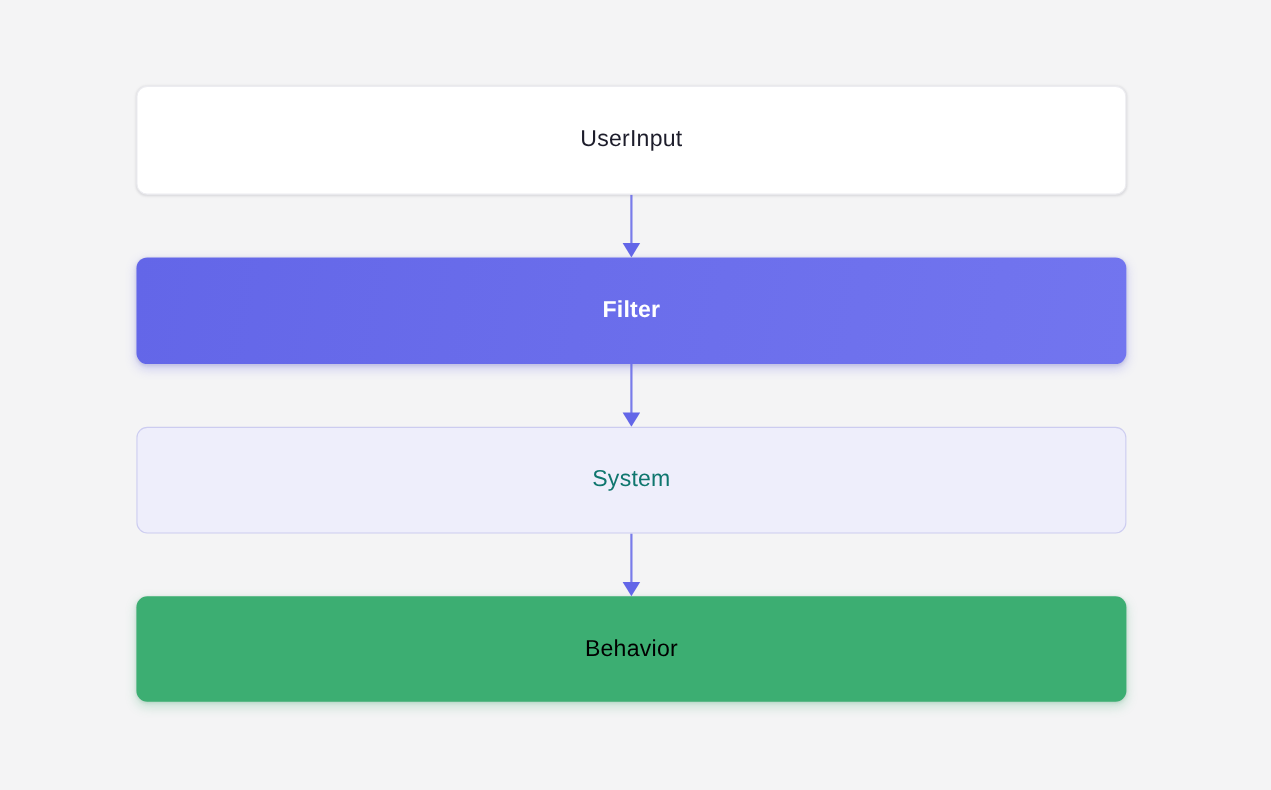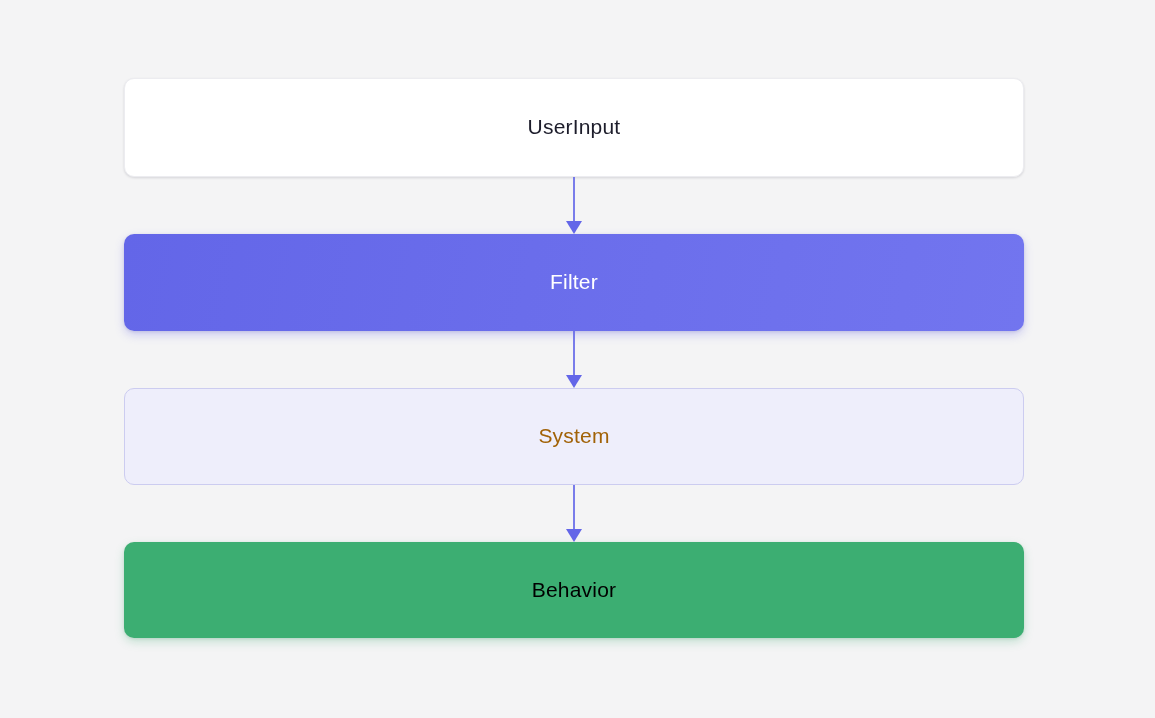--- a/index.html
+++ b/index.html
@@ -67,32 +67,32 @@
   .node--filter {
     height: 97px;
     background: linear-gradient(100deg, #6366e8 0%, #6a6deb 45%, #7275ef 100%);
     border: 0;
     box-shadow: 0 4px 10px rgba(99, 102, 232, 0.28),
                 0 1px 3px rgba(40, 40, 80, 0.12);
   }
   .node--filter .node-label {
     color: #ffffff;
     font-size: 21px;
-    font-weight: 400;
+    font-weight: 700;
   }
 
   
   .node--system {
     height: 97px;
     background: #eeeefb;
     border: 1px solid #ccccf0;
     box-shadow: none;
   }
   .node--system .node-label {
-    color: #a16207;
+    color: #0f766e;
     font-size: 21px;
     font-weight: 400;
   }
 
   
   .node--behavior {
     height: 96px;
     background: #3cae72;
     border: 0;
     box-shadow: 0 4px 10px rgba(60, 174, 114, 0.26),

